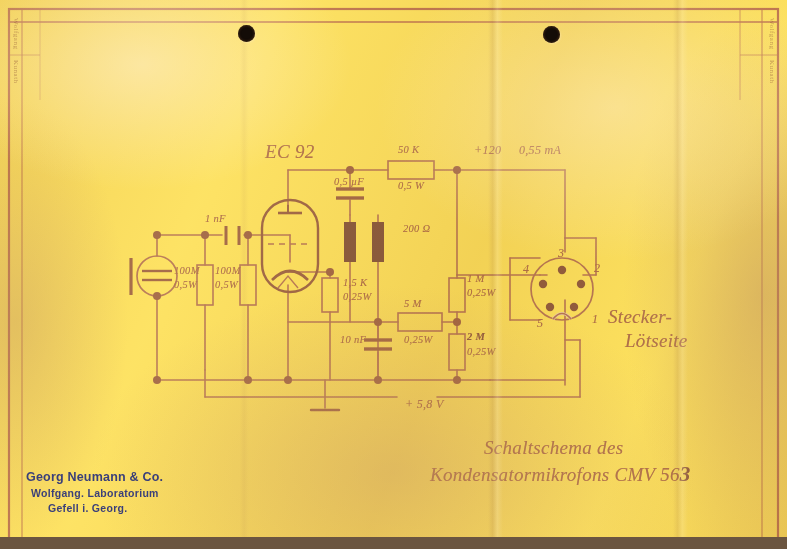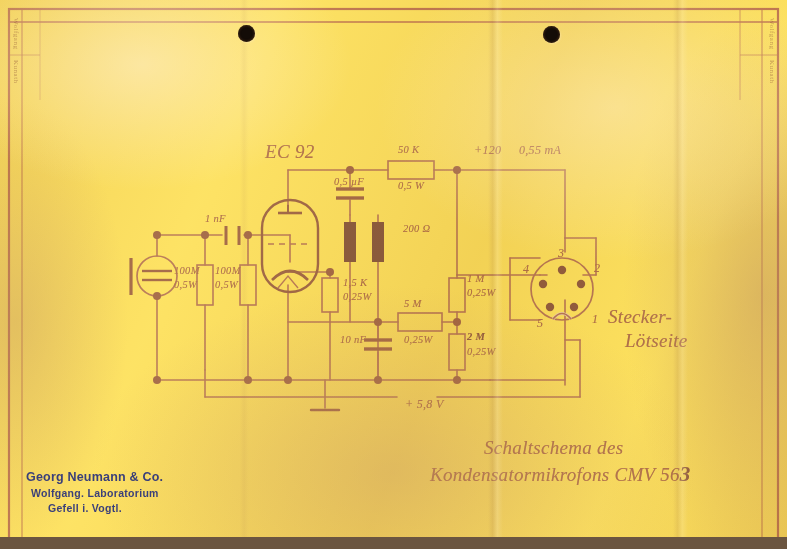--- a/index.html
+++ b/index.html
@@ -299,21 +299,21 @@
 
   <div class="label lbl-xl" style="left:608px;top:307px;">Stecker-</div>
   <div class="label lbl-xl" style="left:625px;top:331px;">Lötseite</div>
 
   <div class="label lbl-xl" style="left:484px;top:438px;">Schaltschema des</div>
   <div class="label lbl-xl" style="left:430px;top:463px;"><span>Kondensatormikrofons CMV 56</span><span class="dark" style="font-size:21px;">3</span></div>
 
   <div id="stamp">
     <div class="l1">Georg Neumann &amp; Co.</div>
     <div class="l2">Wolfgang. Laboratorium</div>
-    <div class="l3">Gefell i. Vogtl.</div>
+    <div class="l3">Gefell i. Georg.</div>
   </div>
 
   <div class="edge-text" style="left:12px;top:18px;">Wolfgang</div>
   <div class="edge-text" style="left:12px;top:60px;">Kunath</div>
   <div class="edge-text" style="left:768px;top:18px;">Wolfgang</div>
   <div class="edge-text" style="left:768px;top:60px;">Kunath</div>
 
 </div>
 
 </body></html>

